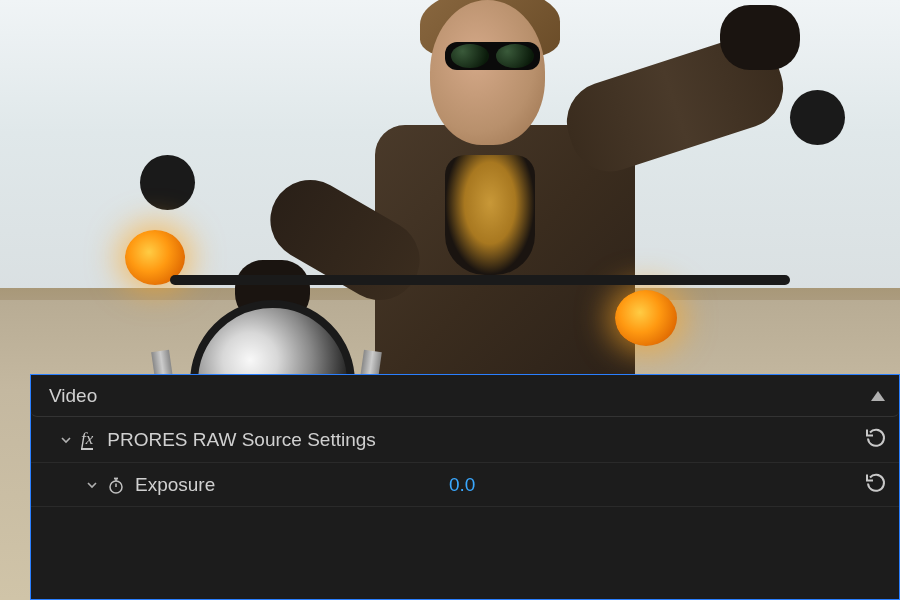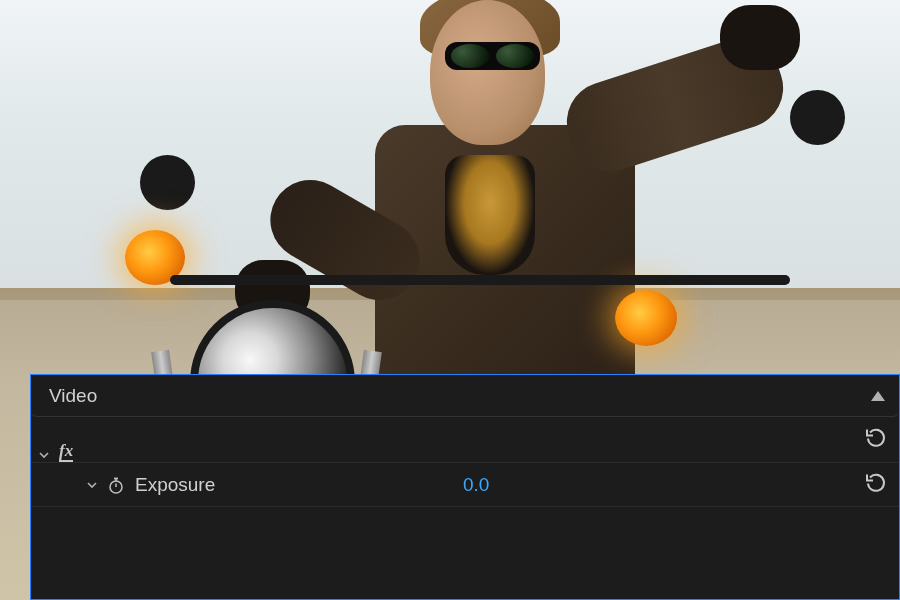--- a/index.html
+++ b/index.html
@@ -248,24 +248,23 @@
       border-left: 7px solid transparent;
       border-right: 7px solid transparent;
       border-bottom: 10px solid #b0b0b0;
       cursor: pointer;
     }
     
     .effect-row {
       position: relative;
       height: 46px;
       display: flex;
-      align-items: flex-end;
-      padding-left: 6px;
+      align-items: center;
+      padding-left: 28px;
       border-bottom: 1px solid #2a2a2a;
-      font-weight: bold;
     }
     
     .chevron-down {
       width: 14px; height: 14px;
       margin-right: 8px;
       display: flex; align-items: center; justify-content: center;
       cursor: pointer;
     }
     .chevron-down svg { width: 12px; height: 12px; }
     
@@ -309,21 +308,21 @@
     .stopwatch-icon svg { width: 18px; height: 18px; }
     
     .param-label {
       font-size: 19px;
       color: #d0d0d0;
       text-align: right;
     }
     
     .param-value {
       position: absolute;
-      left: 432px;
+      left: 418px;
       color: #3aa8ff;
       font-size: 19px;
       cursor: ew-resize;
     }
     
     .slider-row {
       position: relative;
       height: 90px;
       padding: 0 48px;
     }
@@ -391,20 +390,21 @@
       <span class="collapse-triangle"></span>
     </div>
 
     <div class="effect-row">
       <span class="chevron-down">
         <svg viewBox="0 0 12 12">
             <path d="M2 4 L6 8 L10 4" stroke="#b0b0b0" stroke-width="1.6" fill="none"></path>
           </svg>
       </span>
       <span class="fx-icon">fx</span>
+      <span class="effect-name">PRORES RAW Source Settings</span>
       <span class="reset-btn">
         <svg viewBox="0 0 24 24">
             <path d="M5 13 A8 8 0 1 0 7 7" stroke="#c8c8c8" stroke-width="2" fill="none"></path>
             <path d="M4 4 L4 10 L10 10" stroke="#c8c8c8" stroke-width="2" fill="none"></path>
           </svg>
       </span>
     </div>
 
     <div class="param-row">
       <span class="chevron-down">

